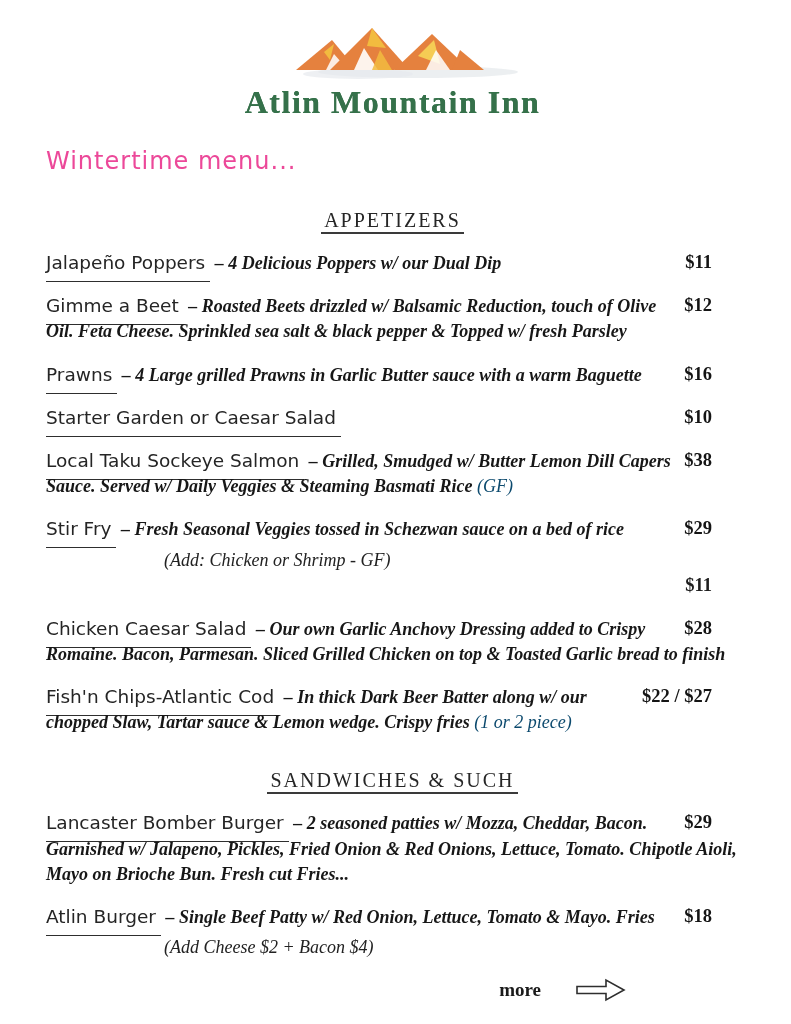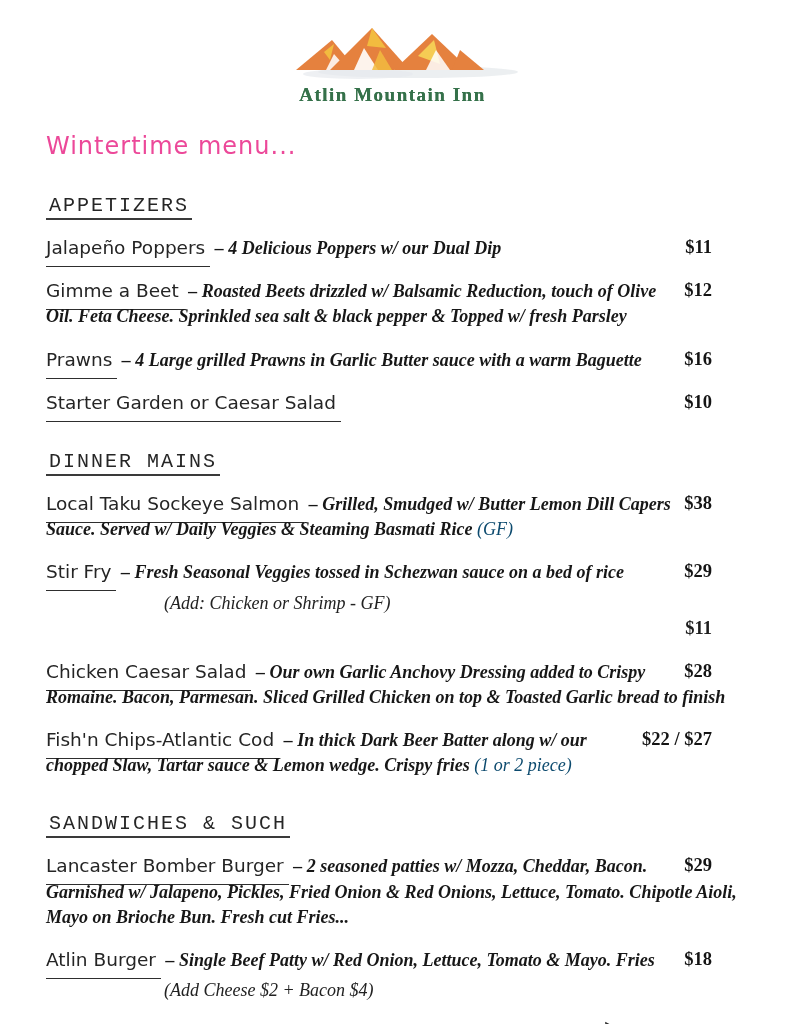--- a/index.html
+++ b/index.html
@@ -18,37 +18,38 @@
     box-sizing:border-box;
     padding:20px 52px 0 46px;
   }
   
   .logo-wrap{text-align:center;}
   .logo-svg{display:inline-block;width:250px;height:60px;}
   .restaurant{
     text-align:center;
     font-family:"Liberation Serif", serif;
     font-weight:bold;
-    font-size:19px;
+    font-size:32px;
     letter-spacing:1.5px;
     color:#35714a;
     margin-top:0px;
     text-shadow:0 0 .5px #35714a;
   }
   .menu-title{
     text-align:left;
     font-family:"DejaVu Sans", sans-serif;
     font-size:24px;
     color:#ec4899;
     letter-spacing:1px;
     margin-top:26px;
   }
   
   .section-title{
-    font-family:Liberation Mono, monospace;
+    text-align:center;
+    font-family:Liberation Serif, serif;
     font-size:20px;
     letter-spacing:2px;
     color:#262626;
     margin:34px 0 18px 0;
   }
   .section-title .ul{
     border-bottom:2px solid #3a3a3a;
     padding:0 3px 1px 3px;
   }
   .item{
@@ -166,21 +167,20 @@
   <div class="item">
     <span class="price">$16</span>
     <span class="iname">Prawns</span><span class="idash"> – </span><span class="idesc">4 Large grilled Prawns in Garlic Butter sauce with a warm Baguette</span>
   </div>
 
   <div class="item">
     <span class="price">$10</span>
     <span class="iname">Starter Garden or Caesar Salad</span>
   </div>
 
-  <div class="section-title"><span class="ul">DINNER MAINS</span></div>
 
   <div class="item">
     <span class="price">$38</span>
     <span class="iname">Local Taku Sockeye Salmon</span><span class="idash"> – </span><span class="idesc">Grilled, Smudged w/ Butter Lemon Dill Capers Sauce. Served w/ Daily Veggies &amp; Steaming Basmati Rice</span> <span class="isuffix">(GF)</span>
   </div>
 
   <div class="item">
     <span class="price">$29</span>
     <span class="iname">Stir Fry</span><span class="idash"> – </span><span class="idesc">Fresh Seasonal Veggies tossed in Schezwan sauce on a bed of rice</span>
   </div>

